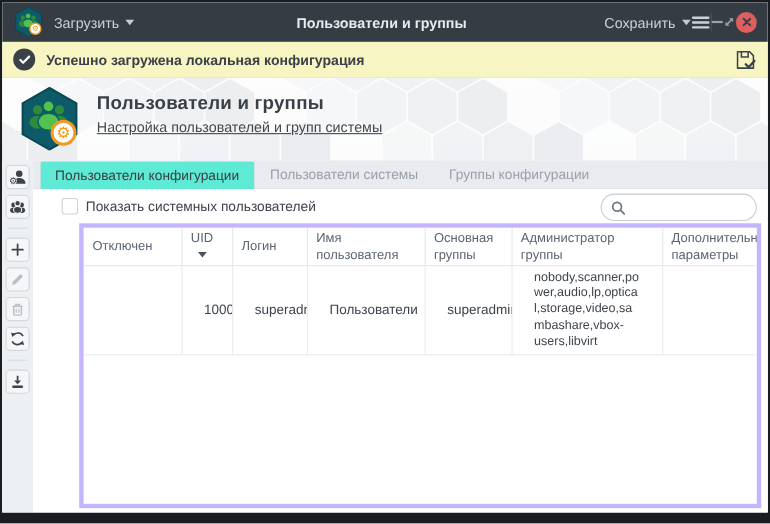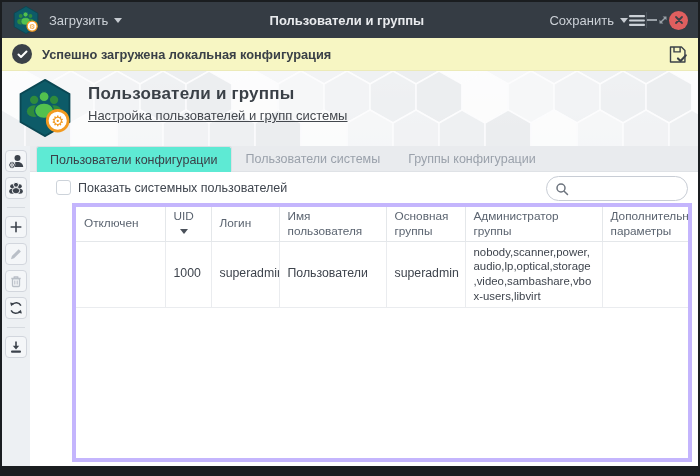--- a/index.html
+++ b/index.html
@@ -94,21 +94,21 @@
   }
   table { border-collapse:collapse; table-layout:fixed; width:100%; }
   col.c0{width:89px} col.c1{width:46px} col.c2{width:68px} col.c3{width:107px} col.c4{width:79px} col.c5{width:137px}
   th {
     height:34px; font-size:11.8px; font-weight:normal; color:#5b6470; text-align:left;
     padding:2px 8px; vertical-align:middle; line-height:1.25;
     border-right:1px solid #e4e7ea; border-bottom:1px solid #e4e7ea;
   }
   th:last-child { border-right:none; }
   td {
-    height:64px; font-size:12.3px; color:#3e444d; padding:3px 8px; vertical-align:middle;
+    height:64px; font-size:12.3px; color:#3e444d; padding:3px 20px; vertical-align:middle;
     border-right:1px solid #eaecef; border-bottom:1px solid #eaecef; line-height:1.3;
     overflow:hidden;
   }
   td:last-child { border-right:none; }
   td.groups { font-size:11.4px; line-height:1.3; word-break:break-word; }
   .sort-caret { display:inline-block; width:0; height:0; border-left:4px solid transparent; border-right:4px solid transparent; border-top:5px solid #4a515a; margin-left:6px; vertical-align:middle; }
 </style>
 </head>
 <body>
 

